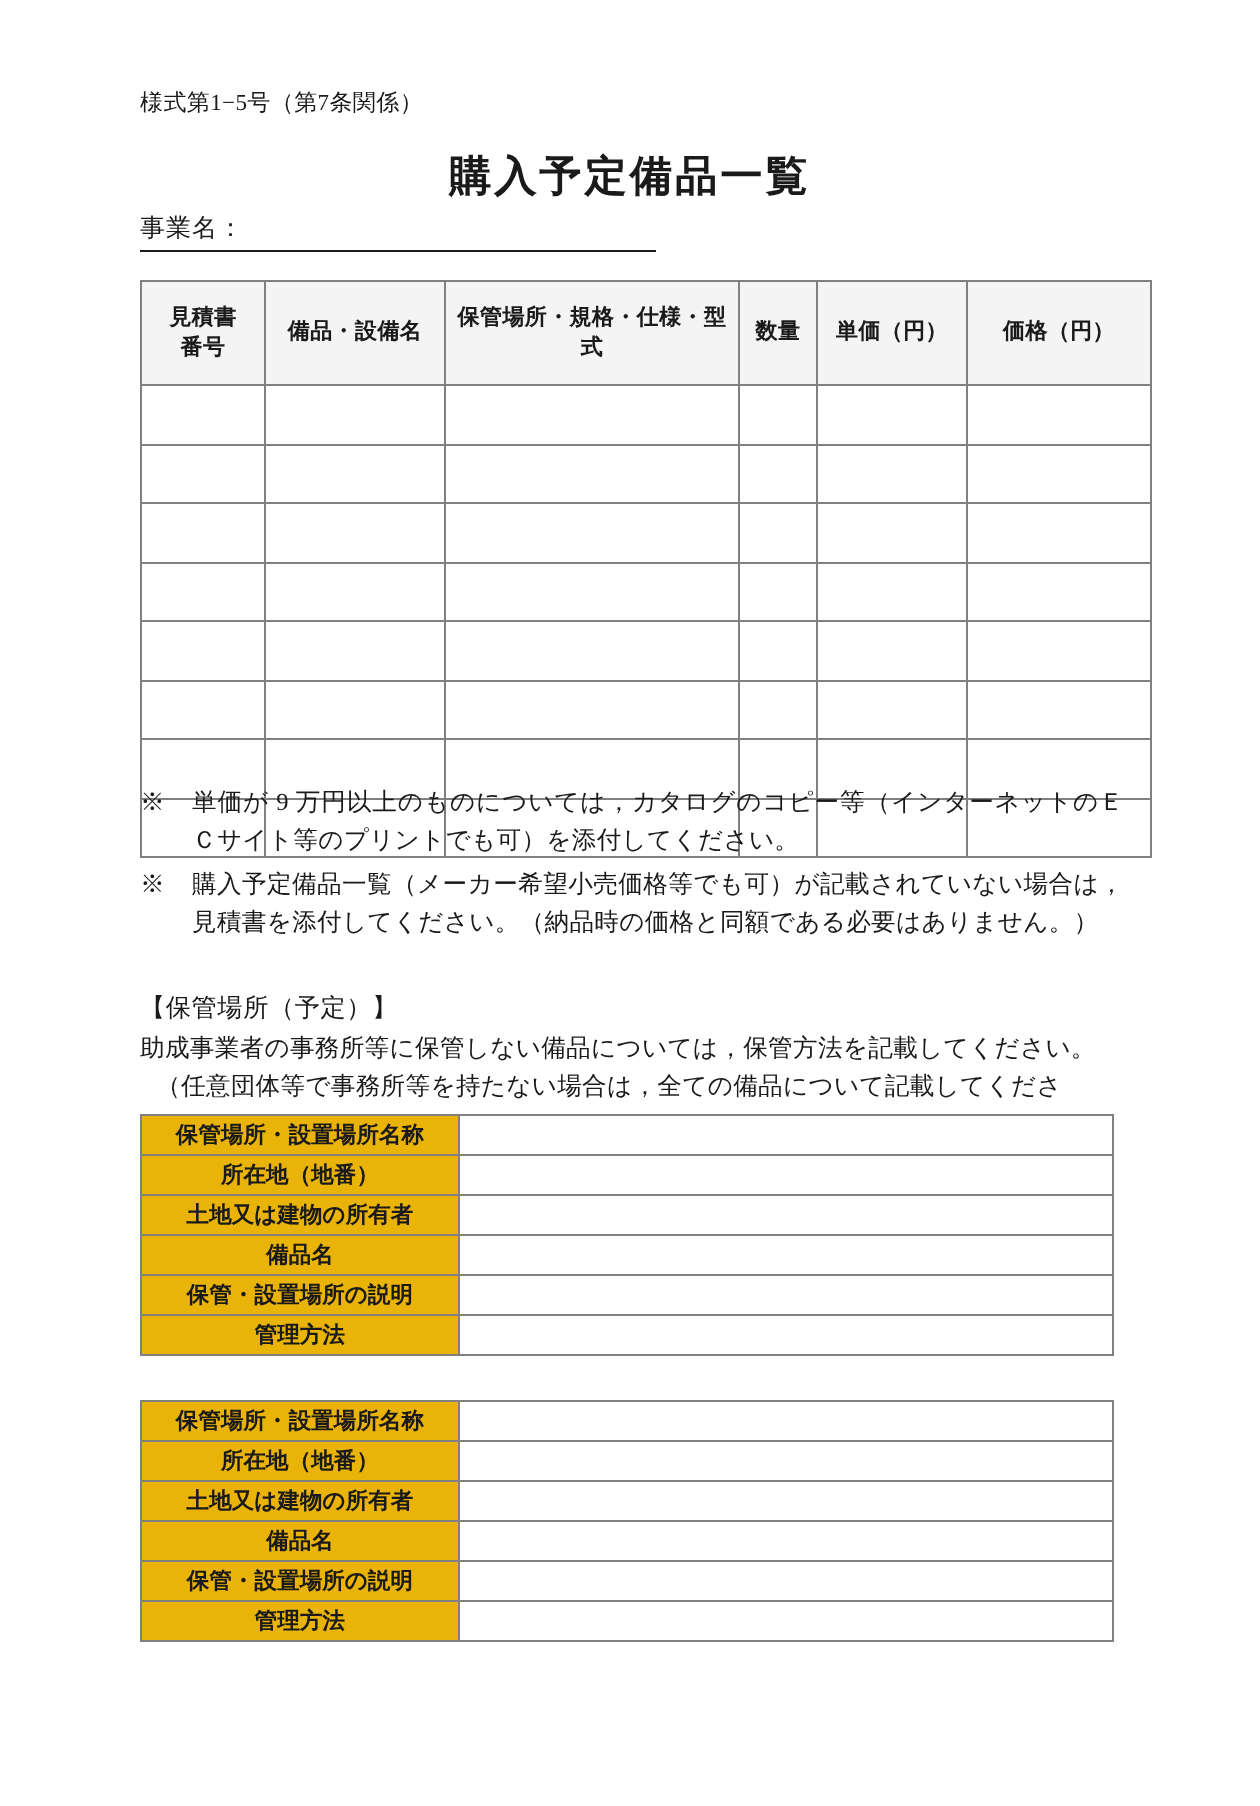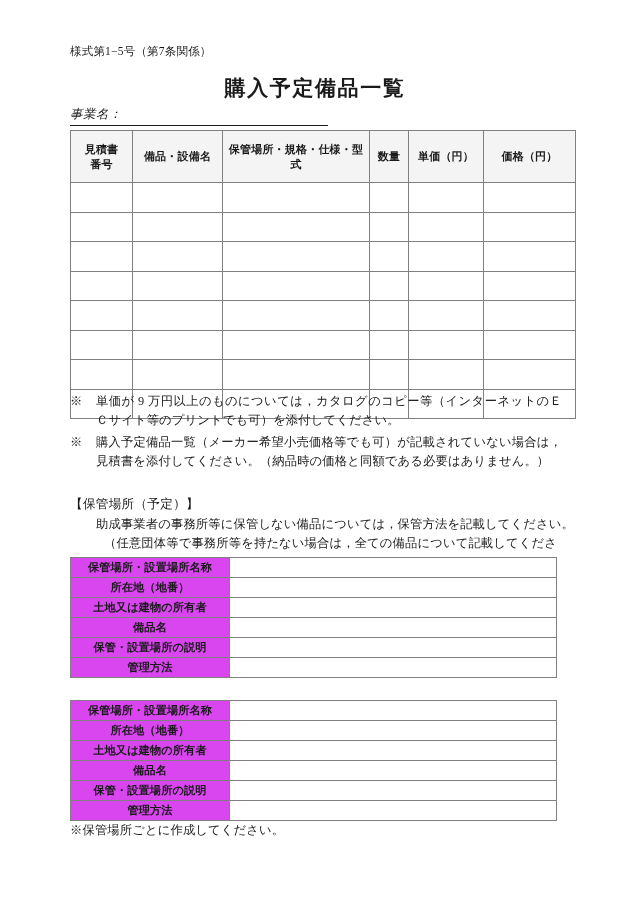--- a/index.html
+++ b/index.html
@@ -46,28 +46,27 @@
   .project-row {
     position: absolute;
     left: 70px;
     top: 106px;
     width: 258px;
     font-size: 12.5px;
     border-bottom: 1px solid #1a1a1a;
     padding-bottom: 2px;
     letter-spacing: 0.5px;
     white-space: nowrap;
-    font-style: italic;
   }
 
   
   .equip-table {
     position: absolute;
     left: 70px;
-    top: 130px;
+    top: 140px;
     width: 475px;
     border-collapse: collapse;
     table-layout: fixed;
     font-family: Liberation Serif, serif;
   }
   .equip-table th,
   .equip-table td {
     border: 1px solid #808080;
     padding: 0;
   }
@@ -121,21 +120,21 @@
   .storage-heading {
     position: absolute;
     left: 70px;
     top: 496px;
     font-size: 12.6px;
     letter-spacing: 0.3px;
     white-space: nowrap;
   }
   .storage-desc {
     position: absolute;
-    left: 84px;
+    left: 58px;
     top: 515px;
     width: 500px;
     font-size: 12.3px;
     line-height: 1.58;
     letter-spacing: 0.15px;
   }
   .storage-desc .ln1 { padding-left: 12px; }
   .storage-desc .ln2 { padding-left: 20px; }
 
   .storage-table {
@@ -149,21 +148,21 @@
   .storage-table.t1 { top: 557px; }
   .storage-table.t2 { top: 700px; }
   .storage-table td {
     border: 1px solid #808080;
     height: 19px;
     padding: 0 2px;
     font-size: 11.2px;
   }
   .storage-table td.lbl {
     width: 154px;
-    background: #d946ef;
+    background: #eab308;
     text-align: center;
     font-weight: bold;
     letter-spacing: 0.1px;
     white-space: nowrap;
   }
   .storage-table td.val {
     background: #ffffff;
   }
 
   .footer-note {
@@ -337,15 +336,14 @@
         <td class="lbl">保管・設置場所の説明</td>
         <td class="val"></td>
       </tr>
       <tr>
         <td class="lbl">管理方法</td>
         <td class="val"></td>
       </tr>
     </tbody>
   </table>
 
-  <div class="footer-note">※保管場所ごとに作成してください。</div>
 
 </div>
 
 </body></html>

